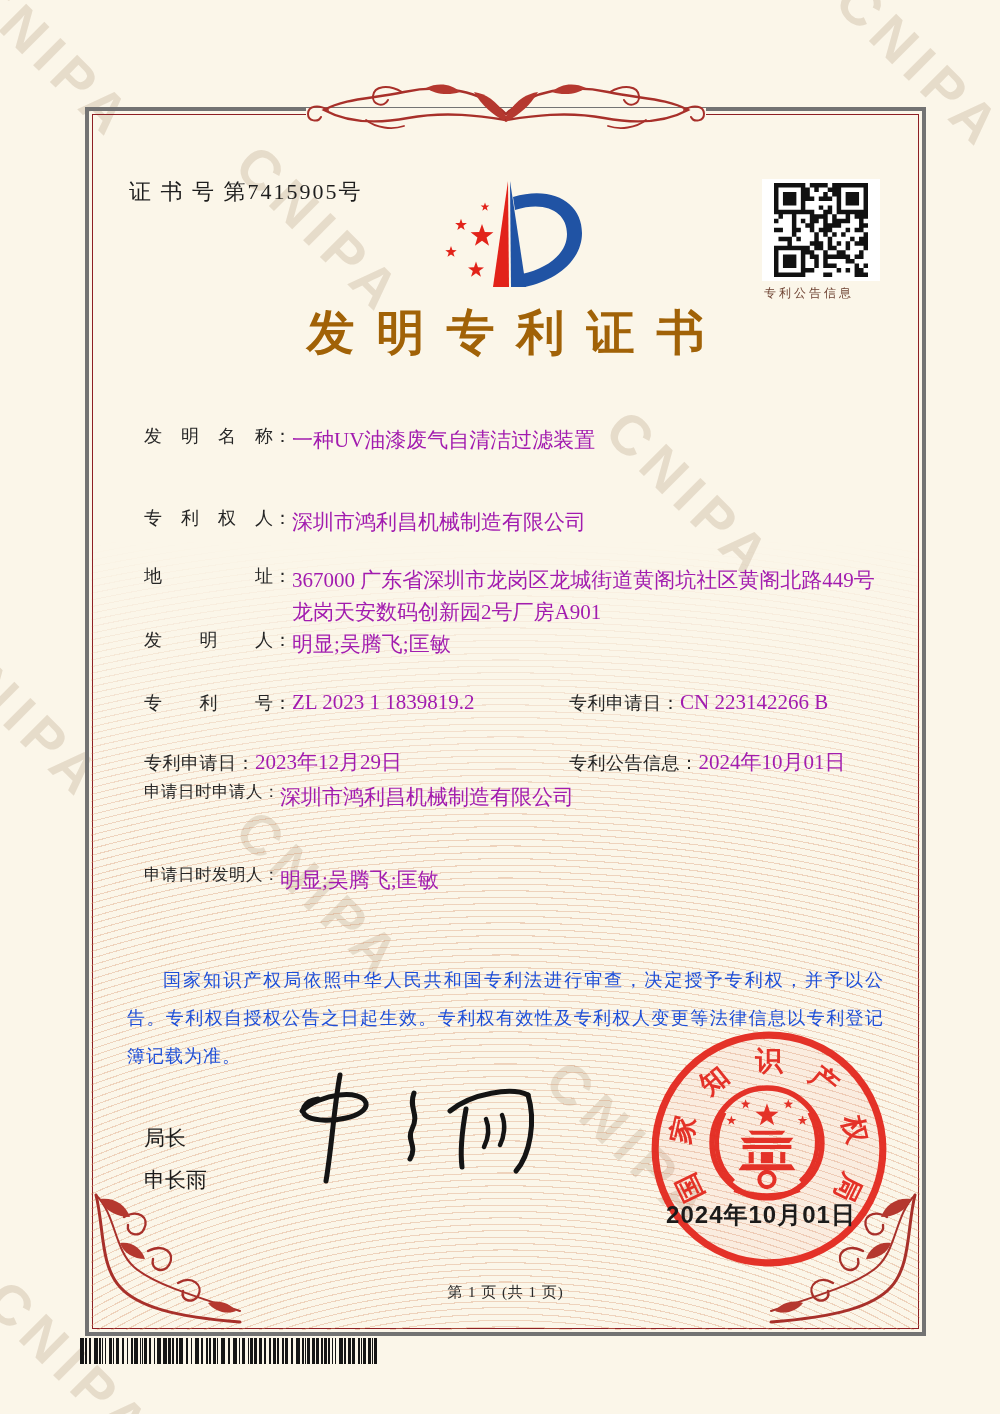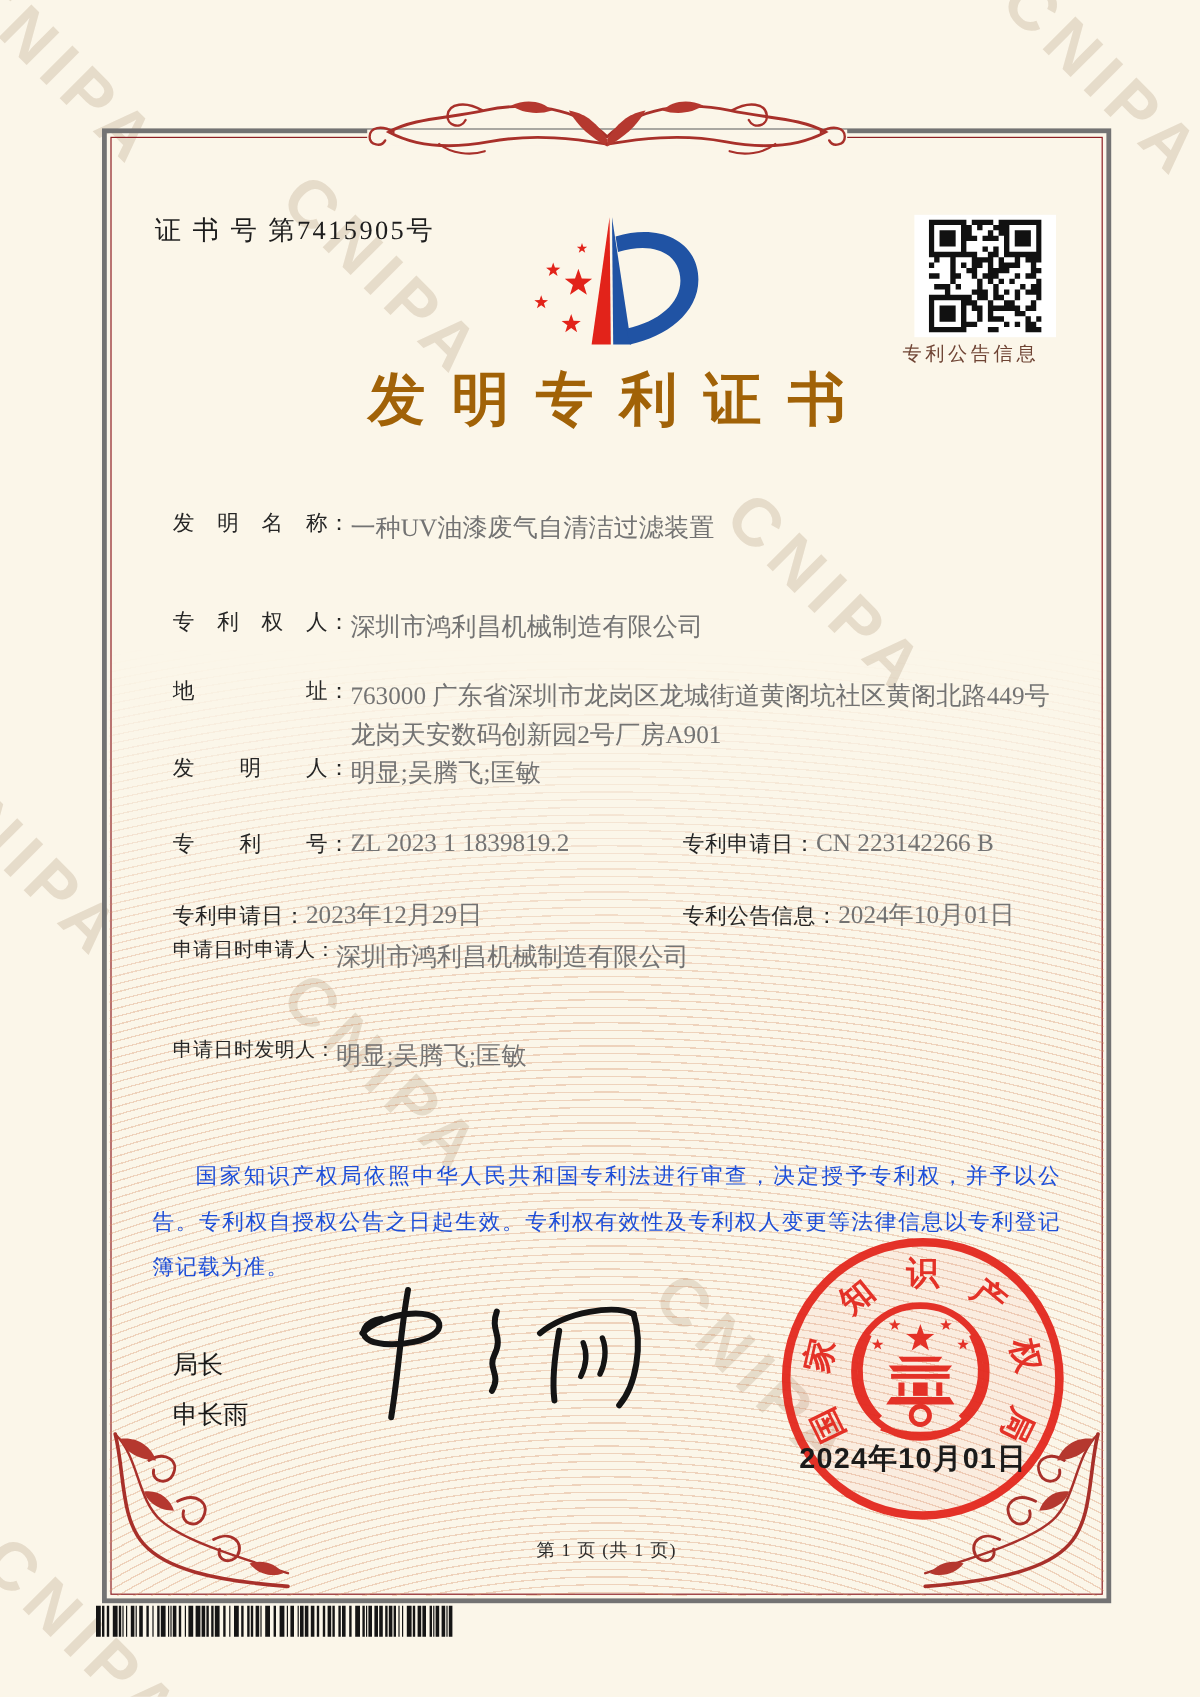--- a/index.html
+++ b/index.html
@@ -43,34 +43,34 @@
     position:absolute;left:40px;top:66px;z-index:4;
     font-size:22px;letter-spacing:2px;color:#1d1d1d;
   }
   .logo{position:absolute;left:320px;top:46px;z-index:4;}
   .qr-box{
     position:absolute;left:673px;top:68px;width:118px;height:102px;z-index:4;
     background:#fff;display:flex;align-items:center;justify-content:center;
   }
   .qr-caption{
     position:absolute;left:645px;top:174px;width:150px;z-index:4;
-    text-align:center;font-size:16px;letter-spacing:3px;color:#6f4434;
+    text-align:center;font-size:12px;letter-spacing:3px;color:#6f4434;
   }
   .title{
     position:absolute;left:0;right:0;top:190px;z-index:4;
     text-align:center;font-size:48px;font-weight:700;color:#a16207;
     letter-spacing:22px;text-indent:22px;
   }
   
   .row{
     position:absolute;left:55px;right:38px;display:flex;align-items:flex-start;z-index:4;
   }
   .lbl{flex:none;font-size:18px;letter-spacing:.5px;color:#262626;}
   .lbl-long{font-size:16.5px;}
-  .val{flex:1;font-size:21px;line-height:32px;color:#737373;}
+  .val{flex:1;font-size:21px;line-height:32px;color:#a21caf;}
   .cols .c1{flex:0 0 425px;display:flex;align-items:baseline;}
   .cols .c2{flex:1;display:flex;align-items:baseline;}
   
   .legal{
     position:absolute;left:38px;right:38px;top:850px;z-index:4;
     font-size:18px;line-height:38px;letter-spacing:1px;
     text-align:justify;text-indent:2em;color:#1d4ed8;
   }
   
   .signer{
@@ -181,21 +181,21 @@
   <div class="row" style="top:313px">
     <span class="lbl">发　明　名　称：</span>
     <span class="val">一种UV油漆废气自清洁过滤装置</span>
   </div>
   <div class="row" style="top:395px">
     <span class="lbl">专　利　权　人：</span>
     <span class="val">深圳市鸿利昌机械制造有限公司</span>
   </div>
   <div class="row" style="top:453px">
     <span class="lbl">地　　　　　址：</span>
-    <span class="val">763000 广东省深圳市龙岗区龙城街道黄阁坑社区黄阁北路449号龙岗天安数码创新园2号厂房A901</span>
+    <span class="val">367000 广东省深圳市龙岗区龙城街道黄阁坑社区黄阁北路449号龙岗天安数码创新园2号厂房A901</span>
   </div>
   <div class="row" style="top:517px">
     <span class="lbl">发　　明　　人：</span>
     <span class="val">明显;吴腾飞;匡敏</span>
   </div>
   <div class="row cols" style="top:575px">
     <div class="c1">
       <span class="lbl">专　　利　　号：</span>
       <span class="val">ZL 2023 1 1839819.2</span>
     </div>

